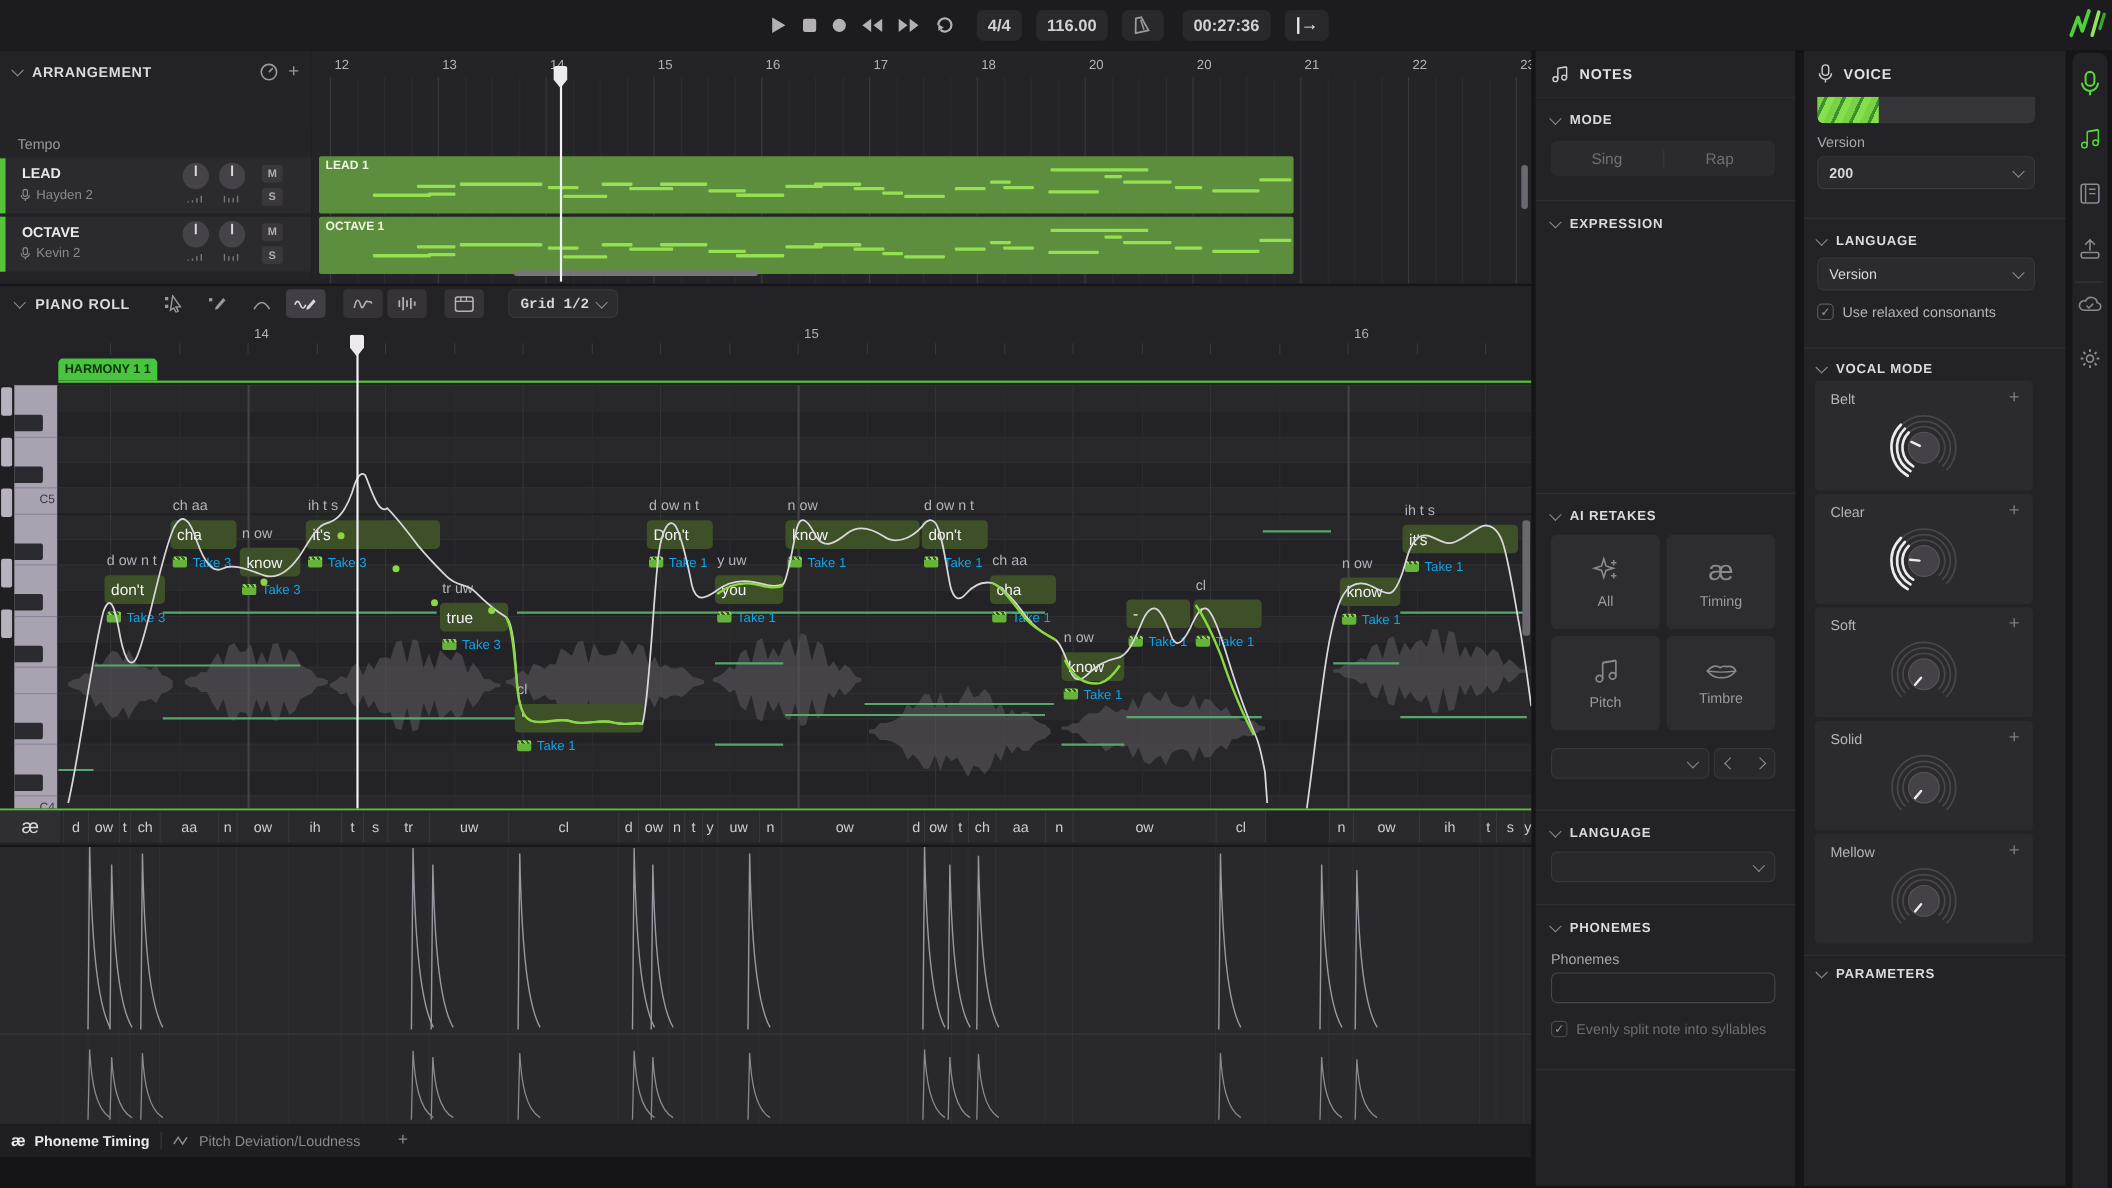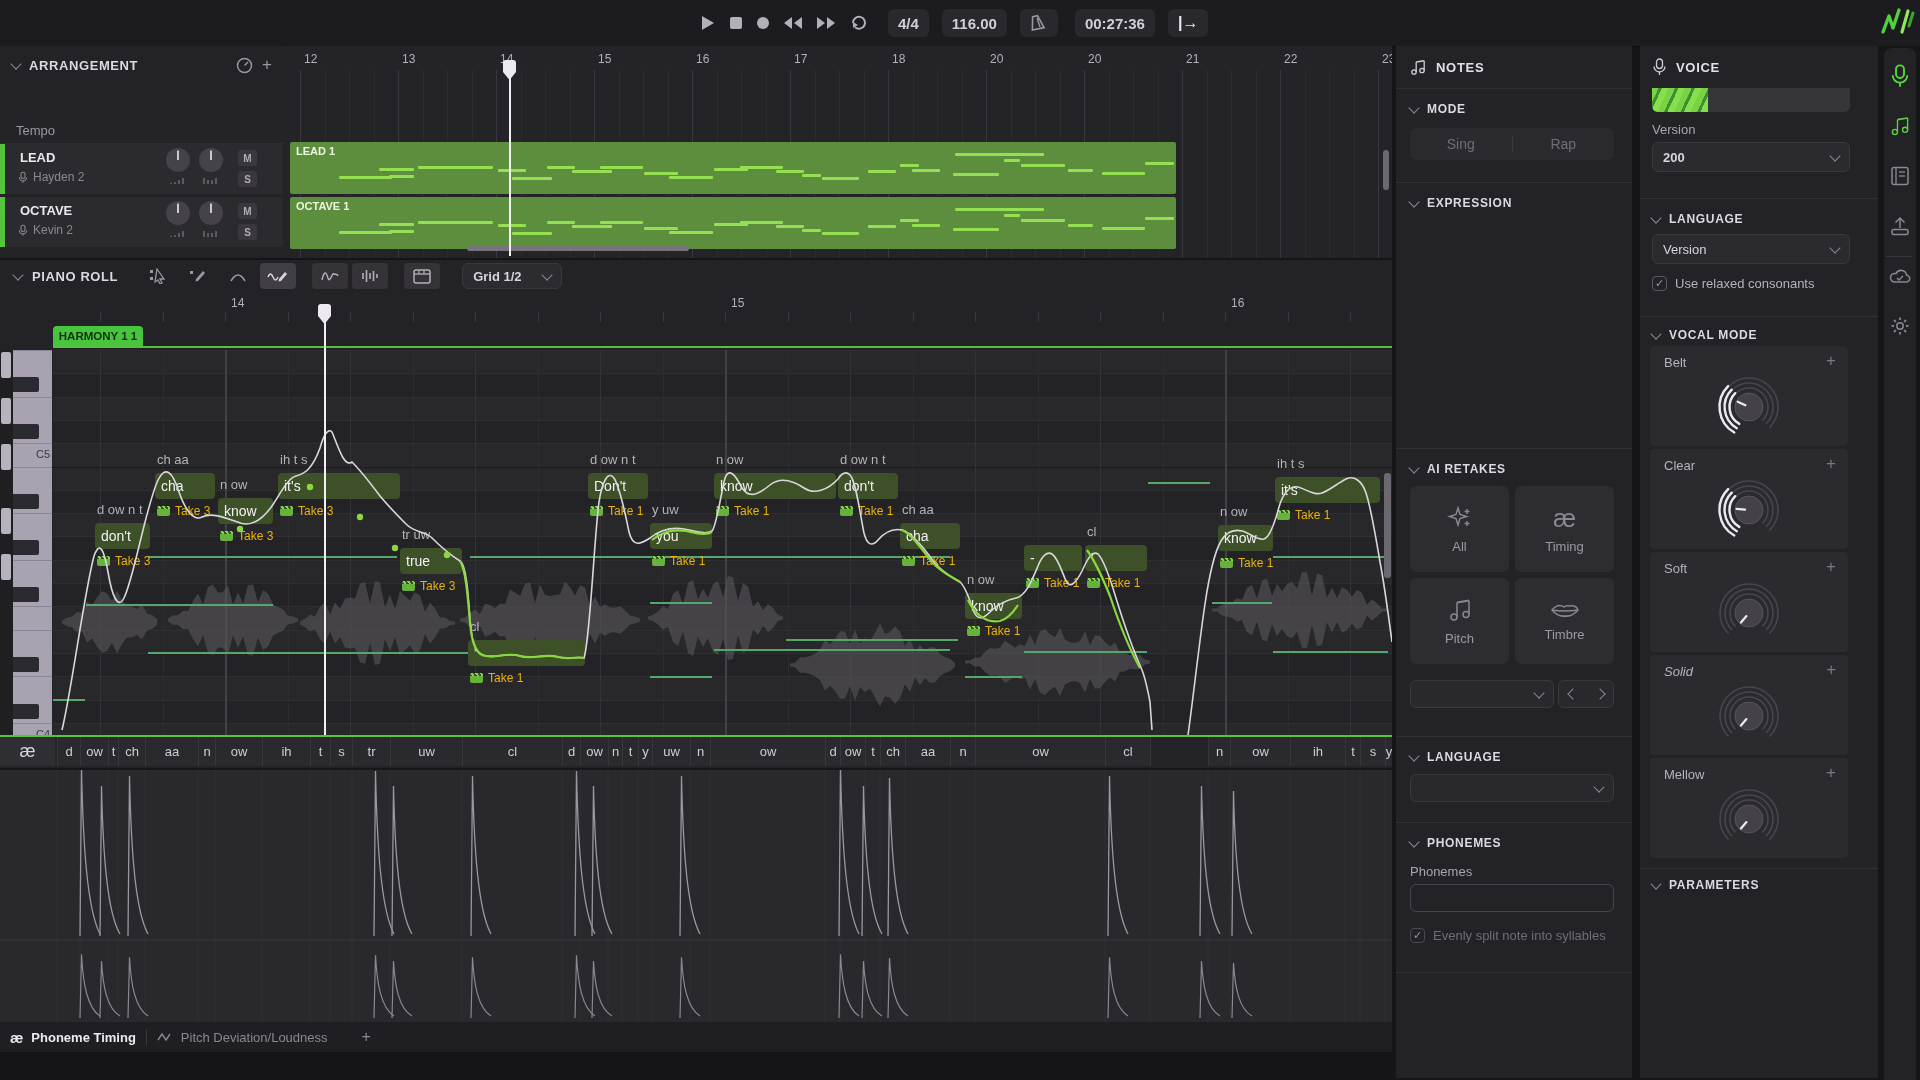--- a/index.html
+++ b/index.html
@@ -27,21 +27,21 @@
   .clip{position:absolute;width:886px;height:52px;background:#5c8e3e;border-radius:2px;overflow:hidden;}
   .clip-label{position:absolute;left:6px;top:3px;font-size:11px;font-weight:bold;color:#eef6e2;}
   .clipseg{position:absolute;height:3px;background:#95df52;border-radius:1px;}
   .tool{width:36px;height:26px;border-radius:4px;display:flex;align-items:center;justify-content:center;flex:none;}
   .tool.active{background:#413f45;}
   .pr-note{position:absolute;pointer-events:auto;}
   .pr-chip{position:absolute;left:0;top:0;height:26px;background:#3d5028;border-radius:4px;
            display:flex;align-items:center;padding-left:6px;font-size:14px;color:#f3f1f5;box-sizing:border-box;}
   .pr-phon{position:absolute;left:2px;top:-21px;font-size:13px;color:#b5b2ba;white-space:nowrap;}
   .pr-take{position:absolute;left:2px;top:31px;display:flex;align-items:center;gap:5px;
-           font-size:12px;color:#eab308;white-space:nowrap;}
+           font-size:12px;color:#0ea5e9;white-space:nowrap;}
   .clapper{width:13px;height:10px;border-radius:2px;background:#65b33b;position:relative;overflow:hidden;flex:none;}
   .clapper:before{content:"";position:absolute;left:0;top:0;right:0;height:3px;
            background:repeating-linear-gradient(60deg,#2f5a1f 0 2px,#8ad24f 2px 4px);}
   .ph-cell{position:absolute;top:0;height:29px;background:#2a292d;border-left:1px solid #37363b;
            display:flex;align-items:center;justify-content:center;font-size:13px;color:#cfccd4;box-sizing:border-box;}
   .knob-card{position:absolute;left:1650px;width:198px;height:100px;background:#2b2a2f;border-radius:4px;}
   .knob-label{position:absolute;left:14px;top:9px;font-size:13px;color:#b6b3bb;}
   .knob-plus{position:absolute;right:12px;top:5px;font-size:17px;color:#7c7981;}
   .retake-btn{position:absolute;width:99px;height:86px;background:#2d2c31;border-radius:6px;
         display:flex;flex-direction:column;align-items:center;justify-content:center;gap:8px;
@@ -778,21 +778,21 @@
       </div>
     <div style="width:8px;"></div>
     <div class="tool" style="background:#353338;">
         <svg width="18" height="15">
           <rect x="1" y="1" width="16" height="13" rx="2" fill="none" stroke="#b3b0b8" stroke-width="1.5"></rect>
           <line x1="1" y1="5" x2="17" y2="5" stroke="#b3b0b8" stroke-width="1.3"></line>
           <line x1="6" y1="1" x2="6" y2="5" stroke="#b3b0b8" stroke-width="1.2"></line>
           <line x1="11" y1="1" x2="11" y2="5" stroke="#b3b0b8" stroke-width="1.2"></line>
         </svg>
       </div>
-    <div class="dd" style="position:static;width:100px;height:26px;margin-left:18px;background:#2c2b30;">
+    <div class="dd" style="position:static;width:100px;height:26px;margin-left:18px;background:#2c2b30;font-family:Liberation Mono, monospace;">
       <span style="font-weight:bold;">Grid 1/2</span>
       <span class="chev" style="margin-left:6px;"></span>
     </div>
   </div>
 
   <div class="panel" style="left:1396px;top:46px;width:236px;height:1032px;" id="notes-panel">
     <div class="flex" style="position:absolute;left:14px;top:0;height:42px;gap:9px;">
       <span>
           <svg width="17" height="17" viewBox="0 0 17 17">
             <circle cx="4" cy="13" r="2.2" fill="none" stroke="#cfccd4" stroke-width="1.3"></circle>
@@ -974,21 +974,21 @@
           <div style="position: absolute; left: 54px; top: 26px; width: 90px; height: 70px;">
             <svg width="90" height="70">
               <path d="M31.6,48.4 A19,19 0 1 1 58.4,48.4" fill="none" stroke="#48464c" stroke-width="1.6"></path>
               <path d="M28.0,52.0 A24,24 0 1 1 62.0,52.0" fill="none" stroke="#48464c" stroke-width="1.6"></path>
               <path d="M24.5,55.5 A29,29 0 1 1 65.5,55.5" fill="none" stroke="#48464c" stroke-width="1.6"></path>
               <circle cx="45" cy="35" r="14" fill="#444149" stroke="#57545b" stroke-width="1"></circle>
               <line x1="42.42884956125384" y1="38.064177772475915" x2="36.965154878918256" y2="44.575555538987224" stroke="#eceaf0" stroke-width="2.2" stroke-linecap="round"></line>
             </svg>
           </div>
         </div>
-        <div class="knob-card" style="left: 10px; top: 609px; font-style: italic;">
+        <div class="knob-card" style="left: 10px; top: 609px;">
           <div class="knob-label">Solid</div>
           <div class="knob-plus">+</div>
           <div style="position: absolute; left: 54px; top: 26px; width: 90px; height: 70px;">
             <svg width="90" height="70">
               <path d="M31.6,48.4 A19,19 0 1 1 58.4,48.4" fill="none" stroke="#48464c" stroke-width="1.6"></path>
               <path d="M28.0,52.0 A24,24 0 1 1 62.0,52.0" fill="none" stroke="#48464c" stroke-width="1.6"></path>
               <path d="M24.5,55.5 A29,29 0 1 1 65.5,55.5" fill="none" stroke="#48464c" stroke-width="1.6"></path>
               <circle cx="45" cy="35" r="14" fill="#444149" stroke="#57545b" stroke-width="1"></circle>
               <line x1="42.42884956125384" y1="38.064177772475915" x2="36.965154878918256" y2="44.575555538987224" stroke="#eceaf0" stroke-width="2.2" stroke-linecap="round"></line>
             </svg>

